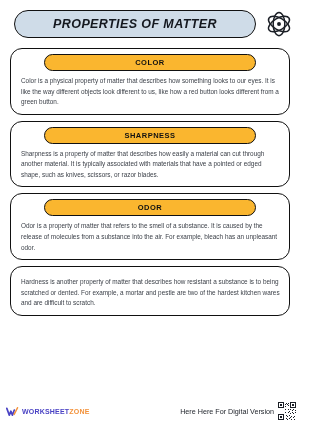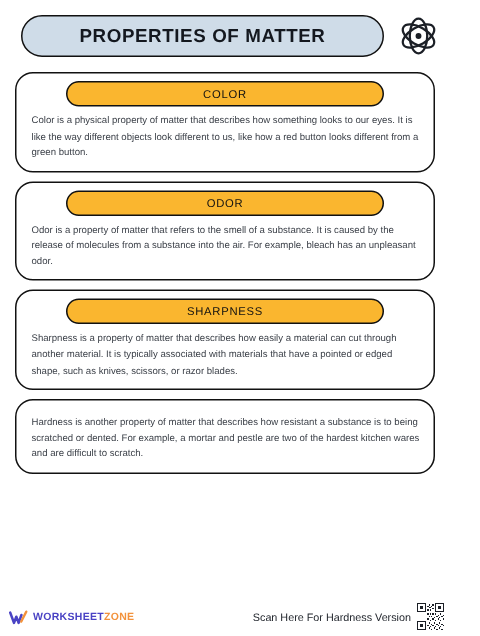--- a/index.html
+++ b/index.html
@@ -32,20 +32,21 @@
   .title-pill {
     flex: 1;
     height: 28px;
     background: #cfdce8;
     border: 1.6px solid #111111;
     border-radius: 14px;
     display: flex;
     align-items: center;
     justify-content: center;
     margin-right: 8px;
+    font-style: italic;
   }
 
   .title-pill .title-text {
     font-size: 12.5px;
     font-weight: bold;
     letter-spacing: 0.4px;
     color: #14181f;
     text-transform: uppercase;
     font-family: "Liberation Sans", sans-serif;
     white-space: nowrap;
@@ -79,21 +80,21 @@
     background: #fab62f;
     border: 1.3px solid #111111;
     border-radius: 9px;
     display: flex;
     align-items: center;
     justify-content: center;
   }
 
   .card-pill .pill-text {
     font-size: 7.5px;
-    font-weight: normal;
+    font-weight: bold;
     letter-spacing: 0.5px;
     color: #111111;
     text-transform: uppercase;
     white-space: nowrap;
   }
 
   .card-body {
     margin-top: 5px;
     padding: 0 4px 0 5px;
     font-size: 6.4px;
@@ -178,51 +179,51 @@
 
     <div class="card">
       <div class="card-pill">
         <span class="pill-text">COLOR</span>
       </div>
       <div class="card-body">Color is a physical property of matter that describes how something looks to our eyes. It is like the way different objects look different to us, like how a red button looks different from a green button.</div>
     </div>
 
     <div class="card">
       <div class="card-pill">
+        <span class="pill-text">SHARPNESS</span>
+      </div>
+      <div class="card-body">Sharpness is a property of matter that describes how easily a material can cut through another material. It is typically associated with materials that have a pointed or edged shape, such as knives, scissors, or razor blades.</div>
+    </div>
+
+    <div class="card">
+      <div class="card-pill">
         <span class="pill-text">ODOR</span>
       </div>
       <div class="card-body">Odor is a property of matter that refers to the smell of a substance. It is caused by the release of molecules from a substance into the air. For example, bleach has an unpleasant odor.</div>
-    </div>
-
-    <div class="card">
-      <div class="card-pill">
-        <span class="pill-text">SHARPNESS</span>
-      </div>
-      <div class="card-body">Sharpness is a property of matter that describes how easily a material can cut through another material. It is typically associated with materials that have a pointed or edged shape, such as knives, scissors, or razor blades.</div>
     </div>
 
 
     <div class="card">
       <div class="card-body">Hardness is another property of matter that describes how resistant a substance is to being scratched or dented. For example, a mortar and pestle are two of the hardest kitchen wares and are difficult to scratch.</div>
     </div>
 
   </div>
 
   <div class="footer">
 
     <div class="brand">
       <svg class="brand-mark" viewBox="0 0 16 16">
         <path d="M1 4.2 L4.1 12.6 L6.0 7.6 L7.9 12.6 L10.2 6.2" fill="none" stroke="#4a43c4" stroke-width="2.1" stroke-linejoin="round" stroke-linecap="round"></path>
         <path d="M10.0 11.6 L14.2 3.4" fill="none" stroke="#f3923b" stroke-width="1.9" stroke-linecap="round"></path>
       </svg>
       <span class="brand-text"><span class="w1">WORKSHEET</span><span class="w2">ZONE</span></span>
     </div>
 
     <div class="scan-group">
-      <span class="scan-text">Scan Here For Hardness Version</span>
+      <span class="scan-text">Here Here For Digital Version</span>
       <svg class="qr" viewBox="0 0 21 21" shape-rendering="crispEdges">
         <rect width="21" height="21" fill="#ffffff"></rect>
         <g fill="#1b1f26">
           <rect x="0" y="0" width="7" height="1"></rect>
             <rect x="0" y="6" width="7" height="1"></rect>
           <rect x="0" y="0" width="1" height="7"></rect>
             <rect x="6" y="0" width="1" height="7"></rect>
           <rect x="2" y="2" width="3" height="3"></rect>
           <rect x="14" y="0" width="7" height="1"></rect>
             <rect x="14" y="6" width="7" height="1"></rect>

